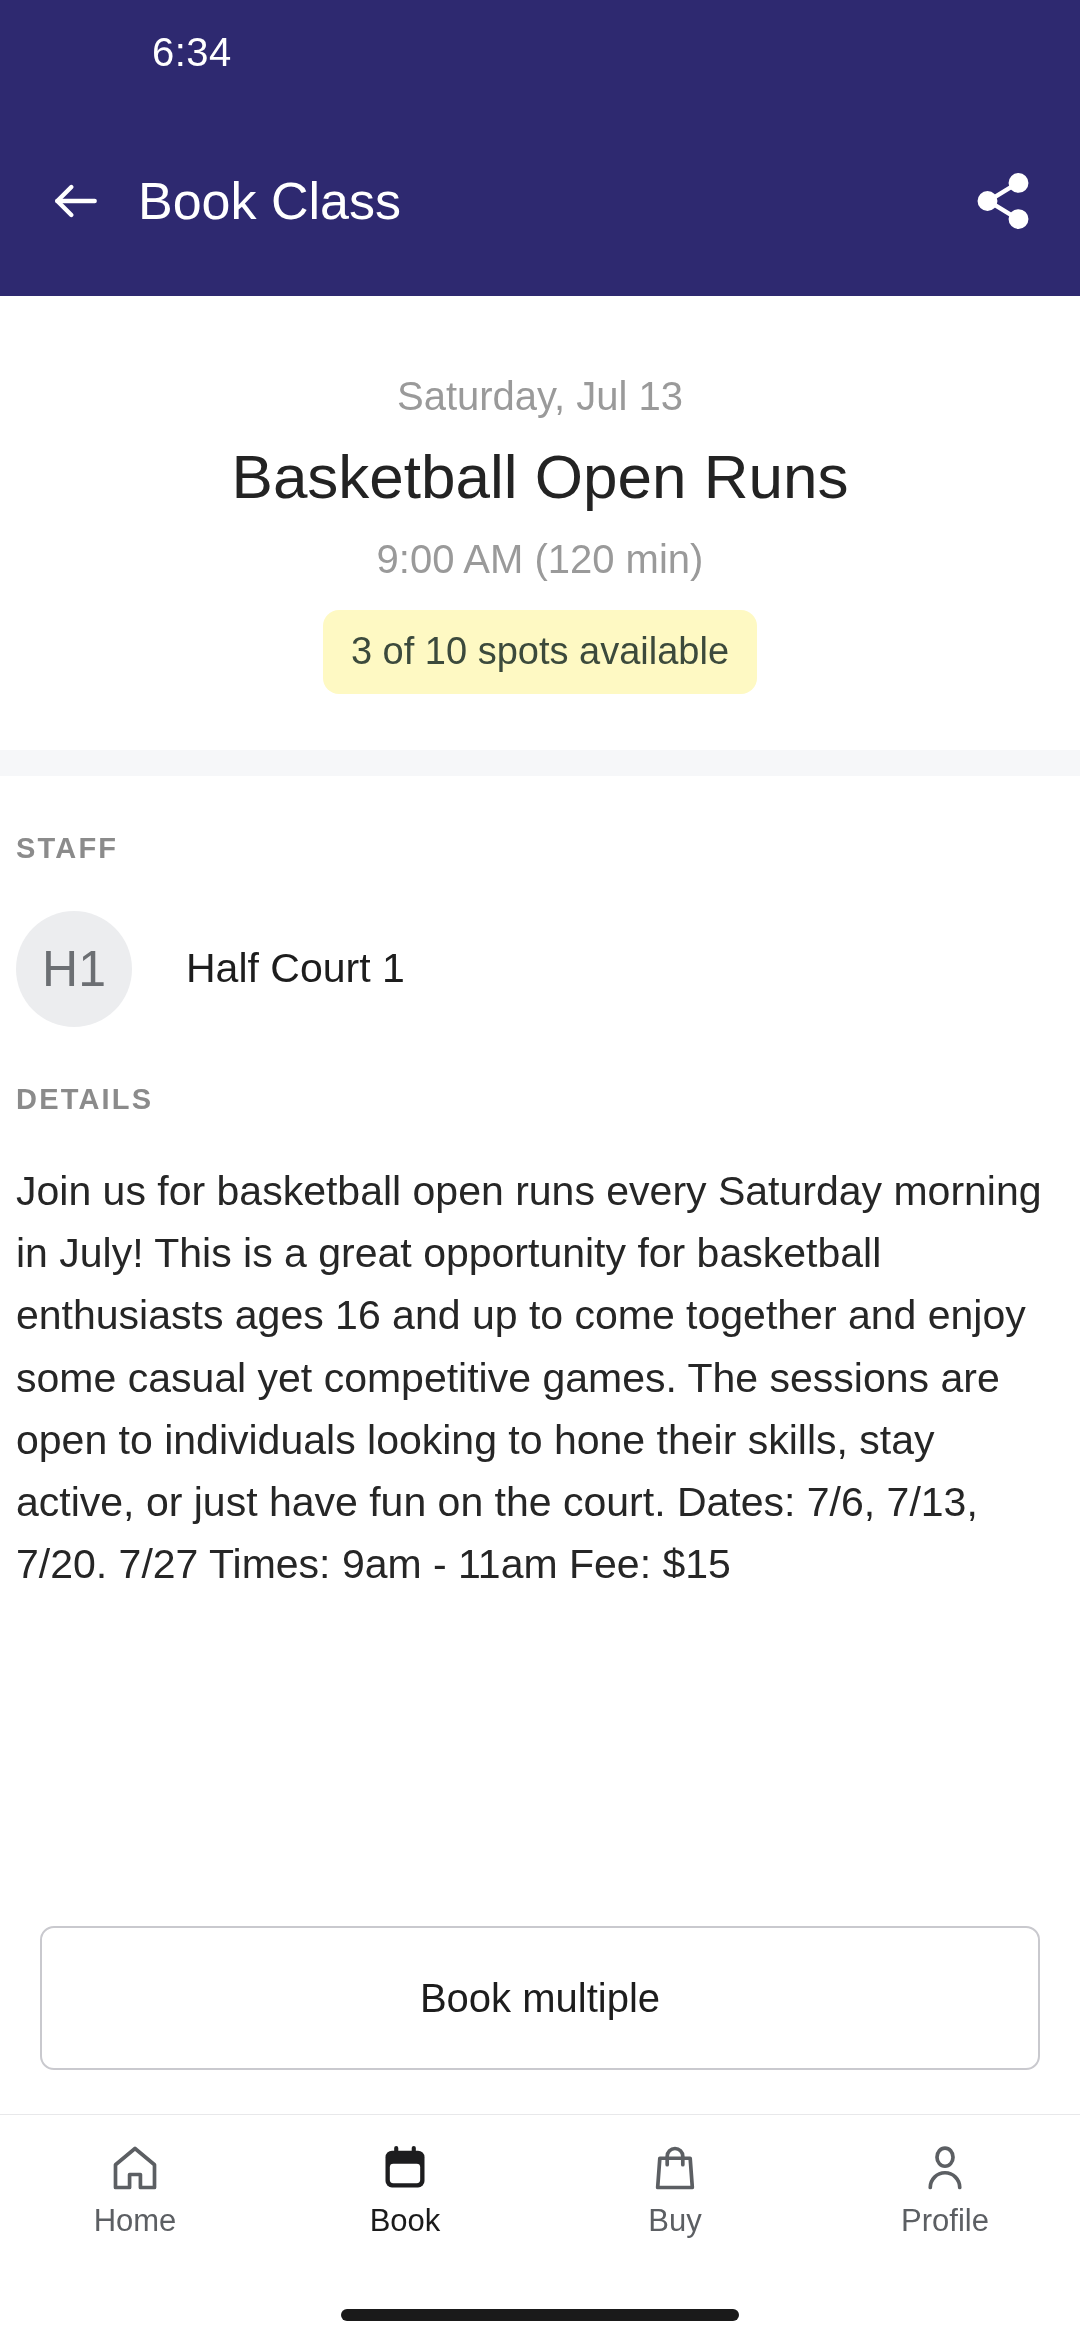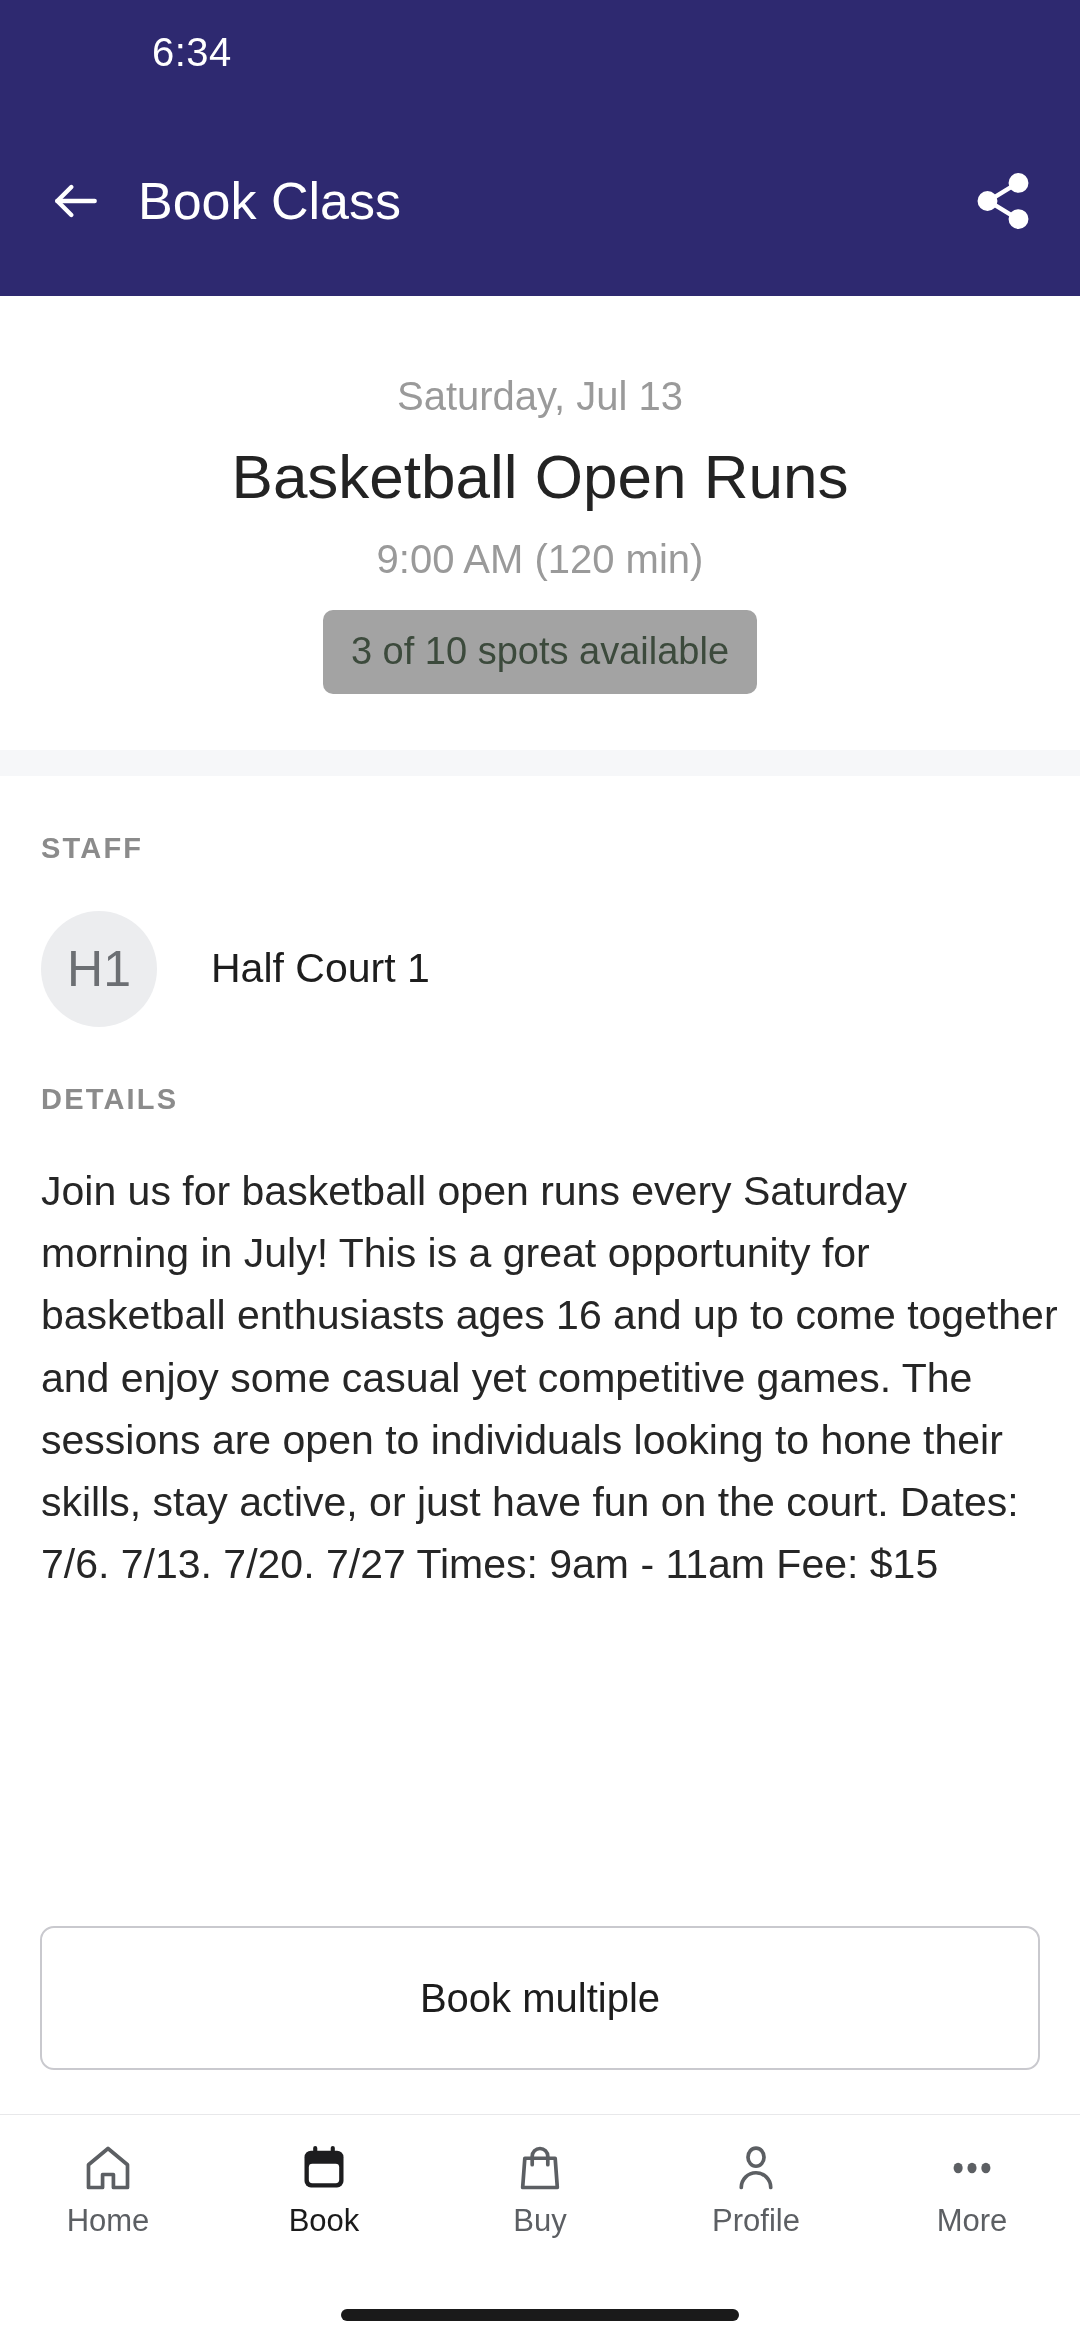--- a/index.html
+++ b/index.html
@@ -90,43 +90,42 @@
     line-height: 1.16;
     margin-bottom: 24px;
   }
   .class-time {
     font-size: 40px;
     color: #9a9a9a;
     margin-bottom: 28px;
   }
   .spots-badge {
     display: inline-block;
-    background: #a3a3a3;
+    background: #fef9c3;
     color: #3C4A3C;
     font-size: 38px;
     padding: 20px 28px;
-    border-radius: 10px;
+    border-radius: 16px;
     line-height: 1.15;
   }
 
   
   .divider-band {
     height: 26px;
     background: #F6F7F9;
     flex: 0 0 auto;
   }
 
   
   .content {
     flex: 1 1 auto;
     background: #ffffff;
     padding: 0 16px;
     overflow: hidden;
     position: relative;
-    margin-left: 25px;
   }
 
   .section-label {
     font-size: 29px;
     letter-spacing: 2.2px;
     color: #8b8b8b;
     font-weight: 700;
     margin-top: 56px;
   }
 
@@ -329,30 +328,20 @@
     <div class="nav-item">
       <div class="nav-icon">
         <svg width="52" height="52" viewBox="0 0 24 24" fill="none" stroke="#5C5F63" stroke-width="1.7" stroke-linecap="round" stroke-linejoin="round">
           <ellipse cx="12" cy="7" rx="3.7" ry="4.2"></ellipse>
           <path d="M5.2 21 a6.8 6.8 0 0 1 13.6 0"></path>
         </svg>
       </div>
       <div class="nav-label">Profile</div>
     </div>
 
-    <div class="nav-item">
-      <div class="nav-icon">
-        <svg width="52" height="52" viewBox="0 0 24 24" fill="#5C5F63">
-          <ellipse cx="5.6" cy="12" rx="2.1" ry="2.4"></ellipse>
-          <ellipse cx="12" cy="12" rx="2.1" ry="2.4"></ellipse>
-          <ellipse cx="18.4" cy="12" rx="2.1" ry="2.4"></ellipse>
-        </svg>
-      </div>
-      <div class="nav-label">More</div>
-    </div>
 
   </div>
 
   <div class="home-indicator-wrap">
     <div class="home-indicator"></div>
   </div>
 
 </div>
 
 </body></html>

